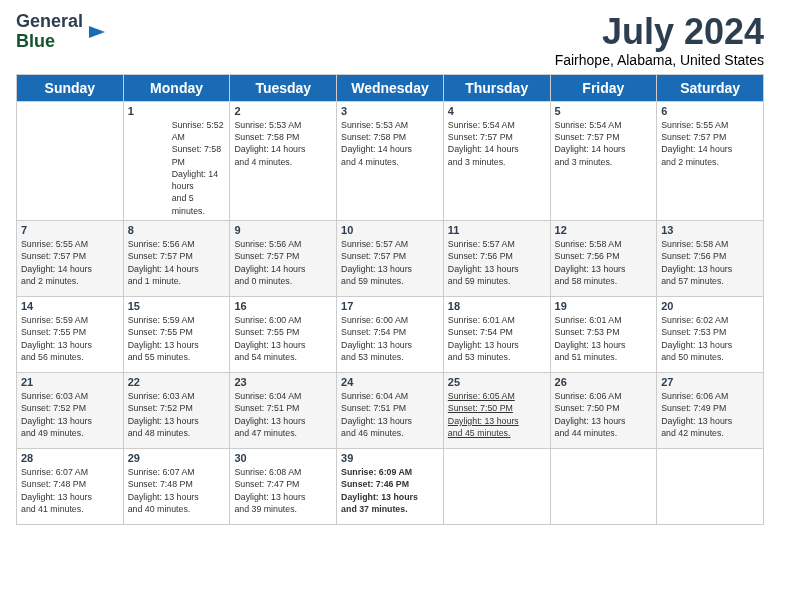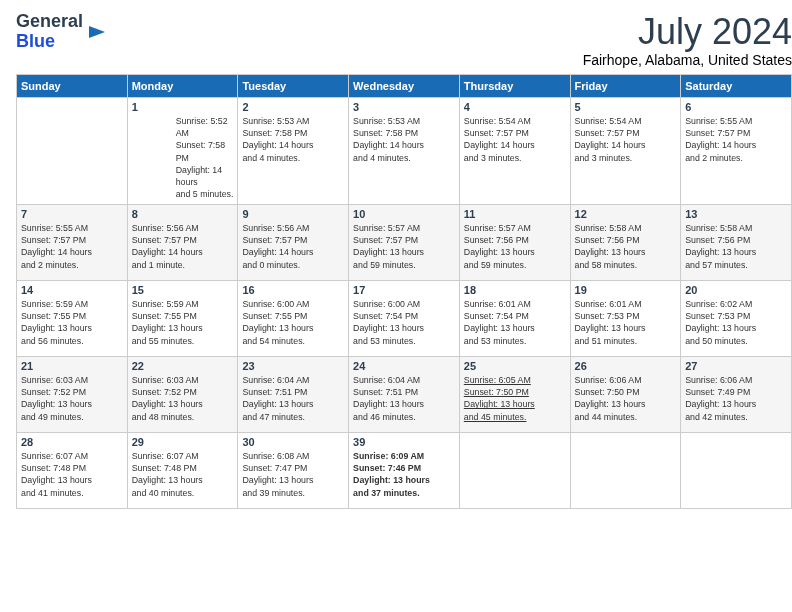--- a/index.html
+++ b/index.html
@@ -5,65 +5,65 @@
     * { margin: 0; padding: 0; box-sizing: border-box; }
     body {
       font-family: Arial, sans-serif;
       background: #fff;
       width: 792px;
       height: 612px;
       overflow: hidden;
     }
     .container {
       width: 792px;
-      padding: 12px 0 8px 16px;
+      padding: 12px 28px 8px 16px;
     }
     .header-row {
       display: flex;
       justify-content: space-between;
       align-items: flex-start;
       margin-bottom: 6px;
     }
     .logo {
       display: flex;
       align-items: center;
       gap: 4px;
     }
     .logo-text {
       font-size: 18px;
       font-weight: bold;
       line-height: 1.1;
     }
     .logo-text .general { color: #2c3e50; }
-    .logo-text .blue { color: #1d4ed8; }
+    .logo-text .blue { color: #14532d; }
     .title-section {
       text-align: right;
     }
     .month-title {
       font-size: 36px;
-      font-weight: normal;
+      font-weight: bold;
       color: #2c3e50;
       line-height: 1.1;
     }
     .location {
       font-size: 14px;
       color: #000000;
     }
     table {
       width: 100%;
       border-collapse: collapse;
       table-layout: fixed;
     }
     thead tr th {
       background-color: #1a6bb5;
       color: #fff;
-      font-size: 11px;
+      font-size: 14px;
       font-weight: bold;
       padding: 5px 4px;
-      text-align: left;
+      text-align: center;
       border: 1px solid #ccc;
     }
     tbody tr td {
       border: 1px solid #ccc;
       vertical-align: top;
       padding: 3px 4px;
       font-size: 9px;
       color: #333;
       height: 76px;
       background: #fff;

